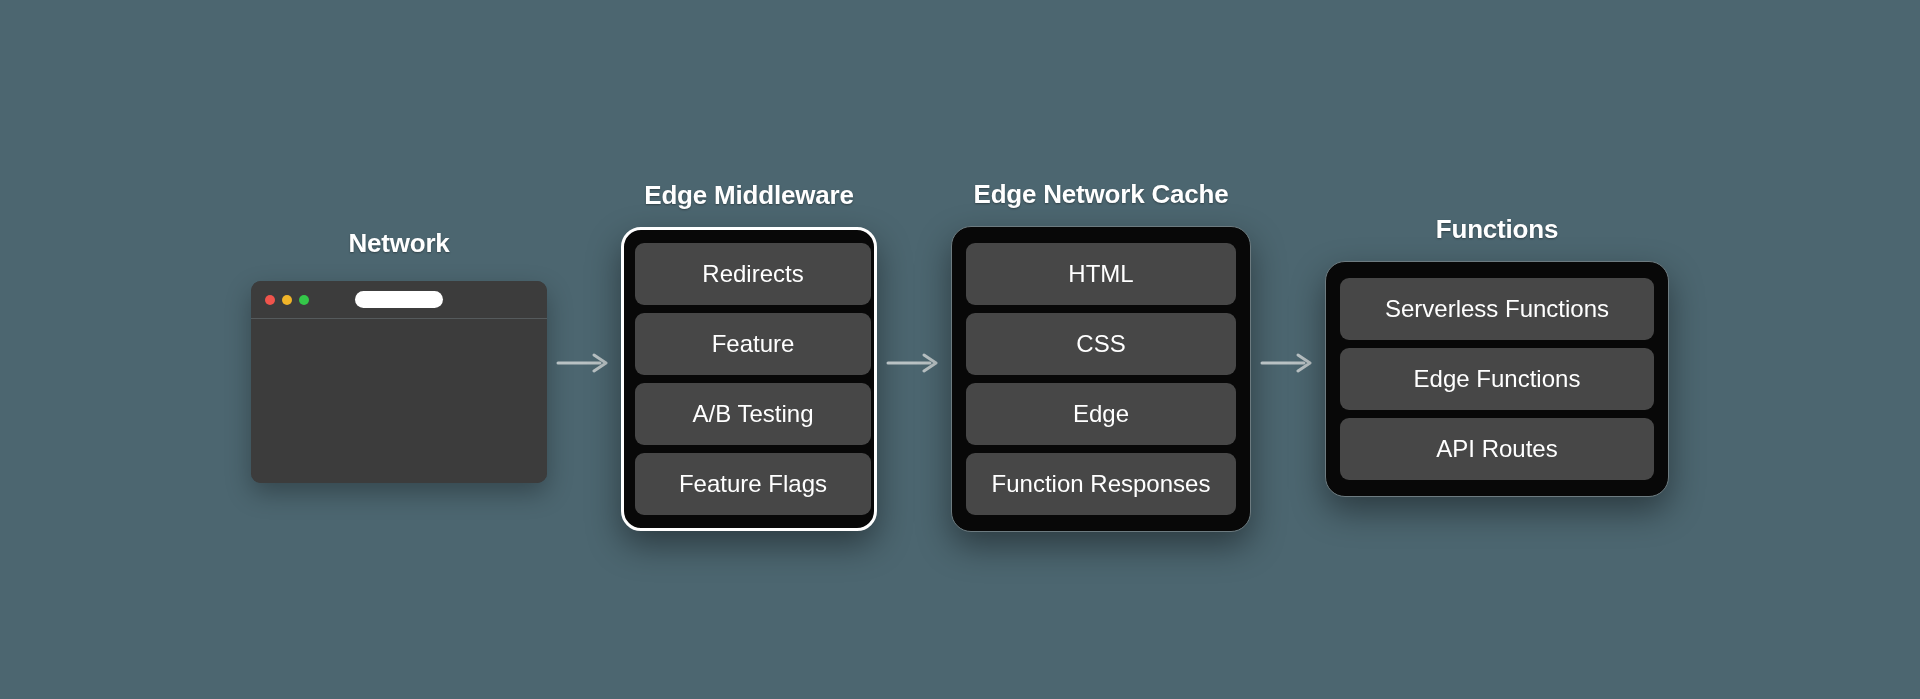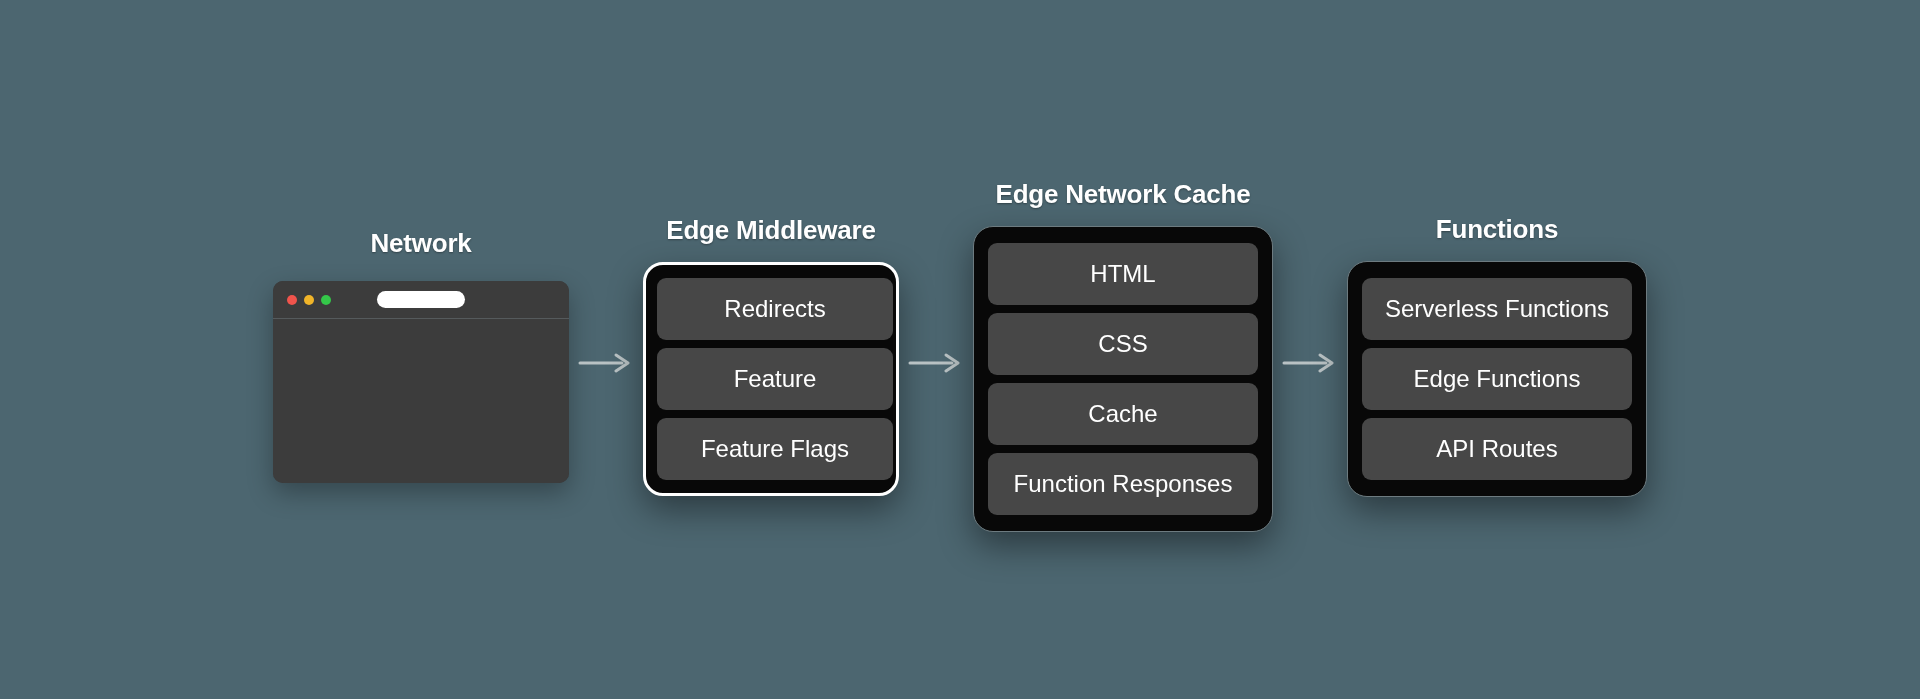--- a/index.html
+++ b/index.html
@@ -146,21 +146,21 @@
     font-size: 24px;
     line-height: 1;
     text-align: center;
     padding: 19px 16px;
     white-space: nowrap;
   }
 
   .panel-mw  { width: 256px; }
   .panel-mw  .pill { min-width: 204px; }
   .panel-enc { width: 300px; }
-  .panel-fn  { width: 300px; }
+  .panel-fn  { width: 344px; }
 </style>
 </head>
 <body>
 
 <div class="canvas">
   <div class="flow">
 
     <div class="stage browser-stage">
       <div class="stage-title">Network</div>
 
@@ -183,38 +183,39 @@
         <polyline points="38,2 50,10 38,18" fill="none" stroke="#b9c2c4" stroke-width="3" stroke-linecap="round" stroke-linejoin="round"></polyline>
       </svg>
     </div>
 
     <div class="stage">
       <div class="stage-title">Edge Middleware</div>
 
       <div class="panel panel-mw highlight">
         <div class="pill">Redirects</div>
         <div class="pill">Feature</div>
+        <div class="pill">A/B Testing</div>
         <div class="pill">Feature Flags</div>
       </div>
     </div>
 
     <div class="arrow">
       <svg width="56" height="20" viewBox="0 0 56 20" aria-hidden="true">
         <line x1="2" y1="10" x2="44" y2="10" stroke="#b9c2c4" stroke-width="3" stroke-linecap="round"></line>
         <polyline points="38,2 50,10 38,18" fill="none" stroke="#b9c2c4" stroke-width="3" stroke-linecap="round" stroke-linejoin="round"></polyline>
       </svg>
     </div>
 
     <div class="stage">
       <div class="stage-title">Edge Network Cache</div>
 
       <div class="panel panel-enc plain">
         <div class="pill">HTML</div>
         <div class="pill">CSS</div>
-        <div class="pill">Cache</div>
+        <div class="pill">Edge</div>
         <div class="pill">Function Responses</div>
       </div>
     </div>
 
     <div class="arrow">
       <svg width="56" height="20" viewBox="0 0 56 20" aria-hidden="true">
         <line x1="2" y1="10" x2="44" y2="10" stroke="#b9c2c4" stroke-width="3" stroke-linecap="round"></line>
         <polyline points="38,2 50,10 38,18" fill="none" stroke="#b9c2c4" stroke-width="3" stroke-linecap="round" stroke-linejoin="round"></polyline>
       </svg>
     </div>

